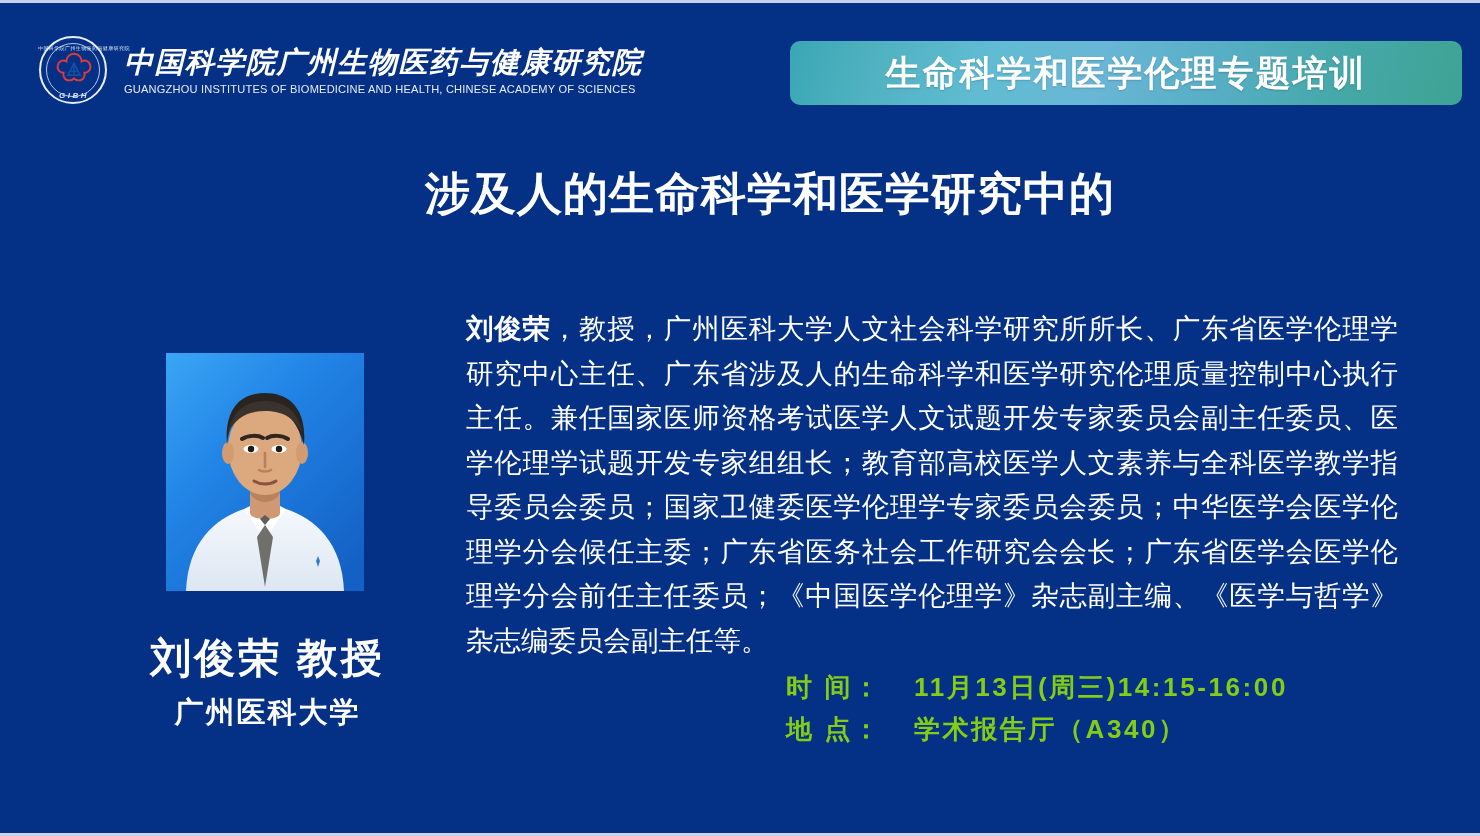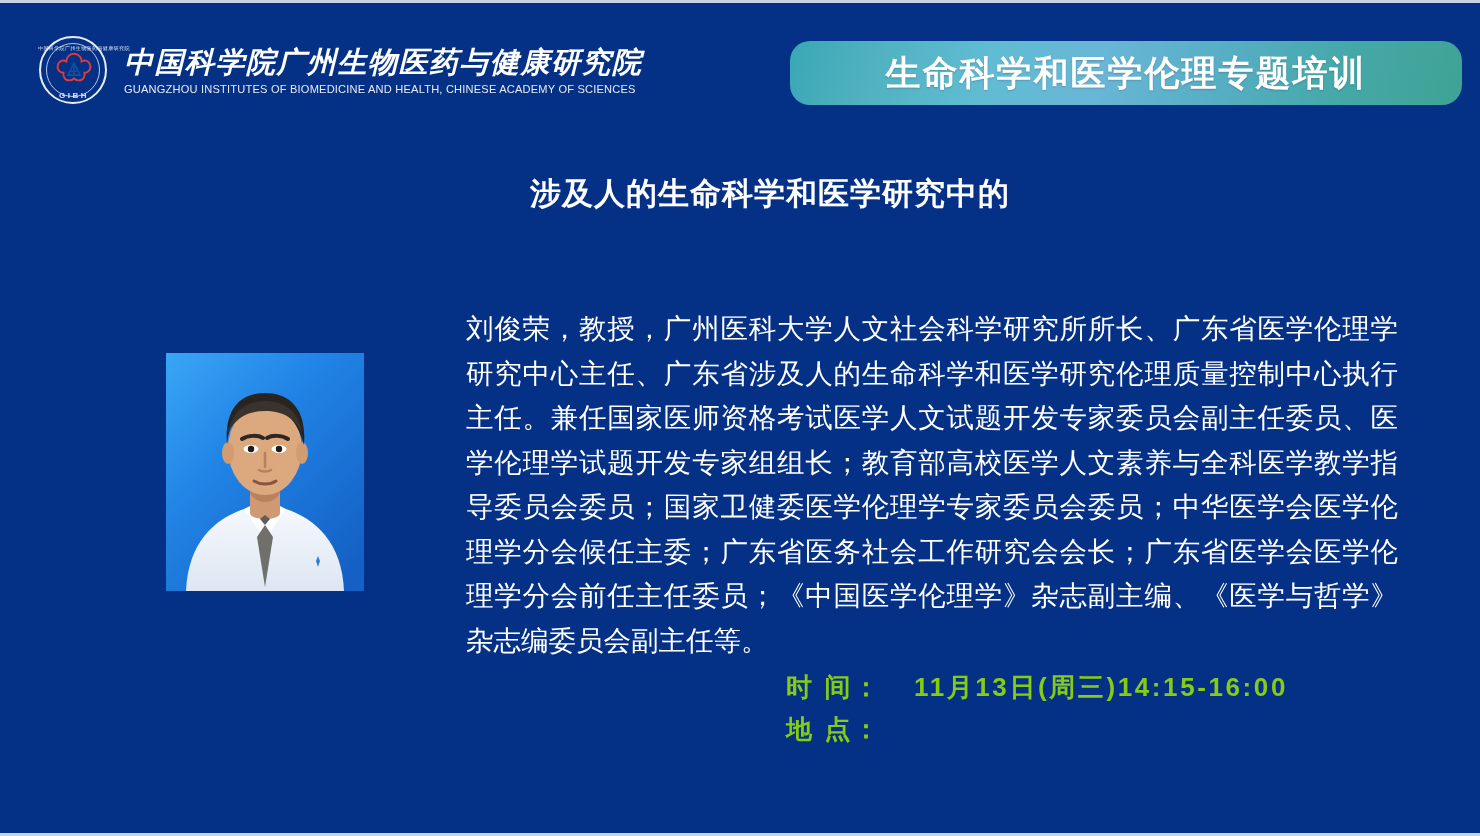--- a/index.html
+++ b/index.html
@@ -67,20 +67,21 @@
     font-size: 5px;
     letter-spacing: 0.4px;
     white-space: nowrap;
   }
   #logo-emblem .ring-text-top { top: 10px; }
   #logo-emblem .ring-text-bot {
     bottom: 7px;
     font-size: 8px;
     font-weight: bold;
     letter-spacing: 2.5px;
+    font-style: italic;
   }
   #logo-emblem .flower {
     position: absolute;
     left: 17px; top: 15px;
     width: 38px; height: 38px;
   }
   #logo-words {
     margin-left: 14px;
   }
   #logo-cn {
@@ -103,21 +104,21 @@
     transform-origin: left center;
   }
 
   
   #banner {
     position: absolute;
     left: 790px;
     top: 38px;
     width: 672px;
     height: 64px;
-    border-radius: 20px;
+    border-radius: 10px;
     background: linear-gradient(105deg,
         #3aa7b4 0%,
         #4fb1c0 12%,
         #61bcd3 30%,
         #69b6d6 46%,
         #56aec4 64%,
         #45a8a8 82%,
         #3ea394 100%);
     display: flex;
     align-items: center;
@@ -136,21 +137,21 @@
   
   #title-block {
     position: absolute;
     left: 300px;
     top: 162px;
     width: 940px;
     text-align: center;
   }
   .title-line {
     color: #ffffff;
-    font-size: 31px;
+    font-size: 45px;
     font-weight: bold;
     letter-spacing: 1px;
     line-height: 58px;
     white-space: nowrap;
   }
 
   
   #portrait-frame {
     position: absolute;
     left: 166px;
@@ -193,21 +194,21 @@
     position: absolute;
     left: 466px;
     top: 304px;
     width: 932px;
     color: #ffffff;
     font-size: 27.5px;
     line-height: 44.5px;
     text-align: justify;
     text-justify: inter-ideograph;
   }
-  #bio .nm { font-weight: normal; }
+  #bio .nm { font-weight: bold; }
 
   
   #info {
     position: absolute;
     left: 786px;
     top: 663px;
     width: 690px;
   }
   .info-row {
     display: flex;
@@ -313,28 +314,33 @@
       <circle cx="113" cy="96" r="3.2" fill="#221a14"></circle>
 
       <path d="M99 100 L99 114 M93 117 C96 119 102 119 105 117" stroke="#b8815c" stroke-width="2.6" fill="none" stroke-linecap="round"></path>
 
       <path d="M88 128 C94 132 104 132 110 128" stroke="#8d5340" stroke-width="3" fill="none" stroke-linecap="round"></path>
 
       <path d="M150 208 l2 -5 l2 5 l-2 6 z" fill="#2f7fd0"></path>
     </svg>
   </div>
 
+  <div id="speaker-block">
+    <div id="speaker-name">刘俊荣 教授</div>
+    <div id="speaker-org">广州医科大学</div>
+  </div>
 
   <div id="bio"><span class="nm">刘俊荣</span><span>，教授，广州医科大学人文社会科学研究所所长、广东省医学伦理学研究中心主任、广东省涉及人的生命科学和医学研究伦理质量控制中心执行主任。兼任国家医师资格考试医学人文试题开发专家委员会副主任委员、医学伦理学试题开发专家组组长；教育部高校医学人文素养与全科医学教学指导委员会委员；国家卫健委医学伦理学专家委员会委员；中华医学会医学伦理学分会候任主委；广东省医务社会工作研究会会长；广东省医学会医学伦理学分会前任主任委员；《中国医学伦理学》杂志副主编、《医学与哲学》杂志编委员会副主任等。</span></div>
 
   <div id="info">
     <div class="info-row">
       <span class="info-label">时  间：</span>
       <span class="info-value">11月13日(周三)14:15-16:00</span>
     </div>
     <div class="info-row">
       <span class="info-label">地  点：</span>
+      <span class="info-value">学术报告厅（A340）</span>
     </div>
     <div class="info-row">
     </div>
   </div>
 
 </div>
 
 </body></html>

